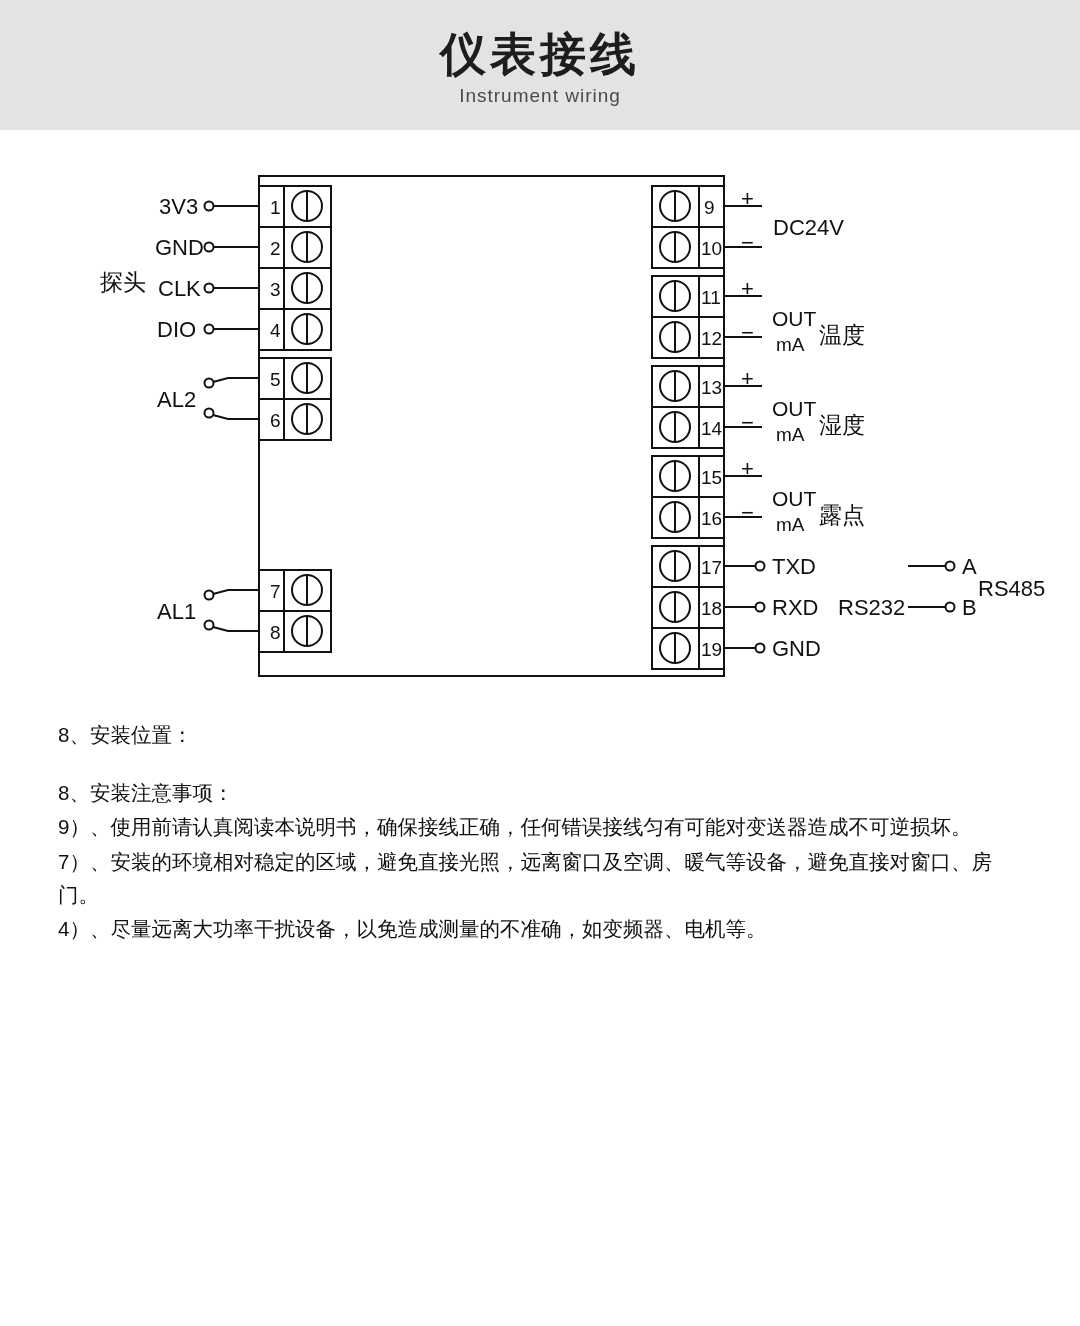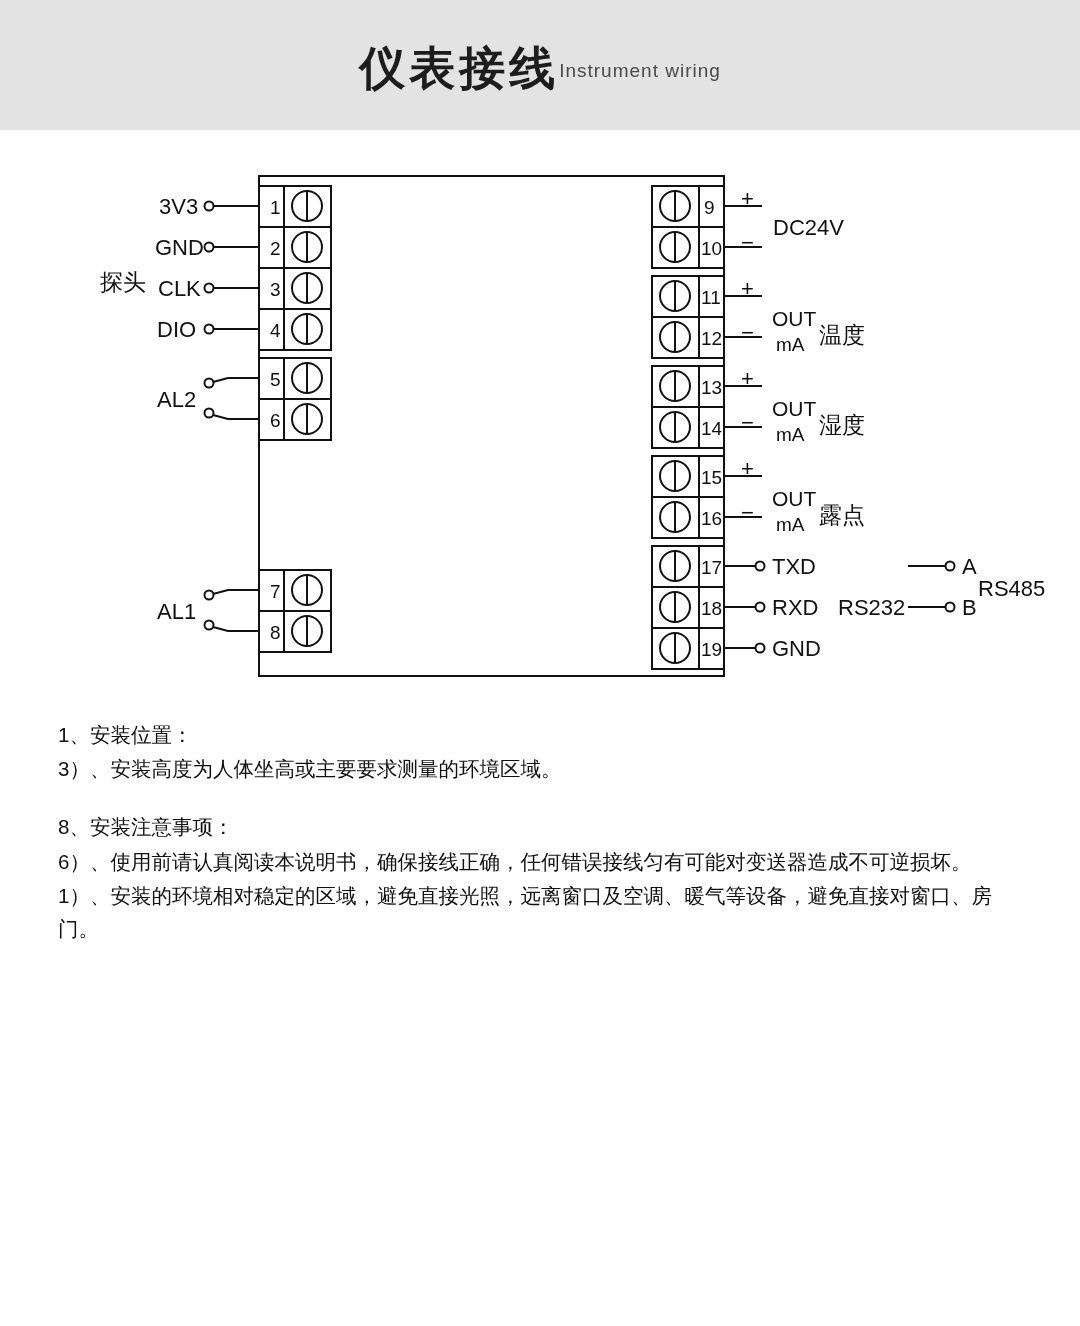--- a/index.html
+++ b/index.html
@@ -8,21 +8,21 @@
     background:#ffffff;
     font-family:"Liberation Sans","DejaVu Sans",sans-serif;
     color:#1a1a1a;
     -webkit-font-smoothing:antialiased;
   }
   .page{position:relative;width:1080px;min-height:1326px;overflow:hidden;}
 
   
   .banner{
     width:1080px;height:130px;background:#e3e3e3;
-    display:flex;align-items:center;justify-content:center;
+    display:flex;flex-direction:column;align-items:center;justify-content:center;
     box-sizing:border-box;padding-top:6px;
   }
   .banner-title{
     font-size:46px;font-weight:bold;letter-spacing:4px;color:#1d1d1d;line-height:1.1;
   }
   .banner-sub{
     font-size:19px;color:#4a4a4a;letter-spacing:1px;margin-top:6px;
     font-family:"Liberation Sans","DejaVu Sans",sans-serif;
     text-align:center;
   }
@@ -237,23 +237,23 @@
 
         <text x="838" y="485" font-size="22">RS232</text>
         <text x="962" y="444" font-size="22">A</text>
         <text x="962" y="485" font-size="22">B</text>
         <text x="978" y="466" font-size="22">RS485</text>
       </g>
     </svg>
   </div>
 
   <div class="content">
-    <p class="sec-head">1、安装位置：</p>
-    <p>3）、安装高度为人体坐高或主要要求测量的环境区域。</p>
+    <p class="sec-head">8、安装位置：</p>
 
     <div class="spacer"></div>
 
     <p class="sec-head">8、安装注意事项：</p>
-    <p>6）、使用前请认真阅读本说明书，确保接线正确，任何错误接线匀有可能对变送器造成不可逆损坏。</p>
-    <p>1）、安装的环境相对稳定的区域，避免直接光照，远离窗口及空调、暖气等设备，避免直接对窗口、房门。</p>
+    <p>9）、使用前请认真阅读本说明书，确保接线正确，任何错误接线匀有可能对变送器造成不可逆损坏。</p>
+    <p>7）、安装的环境相对稳定的区域，避免直接光照，远离窗口及空调、暖气等设备，避免直接对窗口、房门。</p>
+    <p>4）、尽量远离大功率干扰设备，以免造成测量的不准确，如变频器、电机等。</p>
   </div>
 
 </div>
 
 </body></html>

